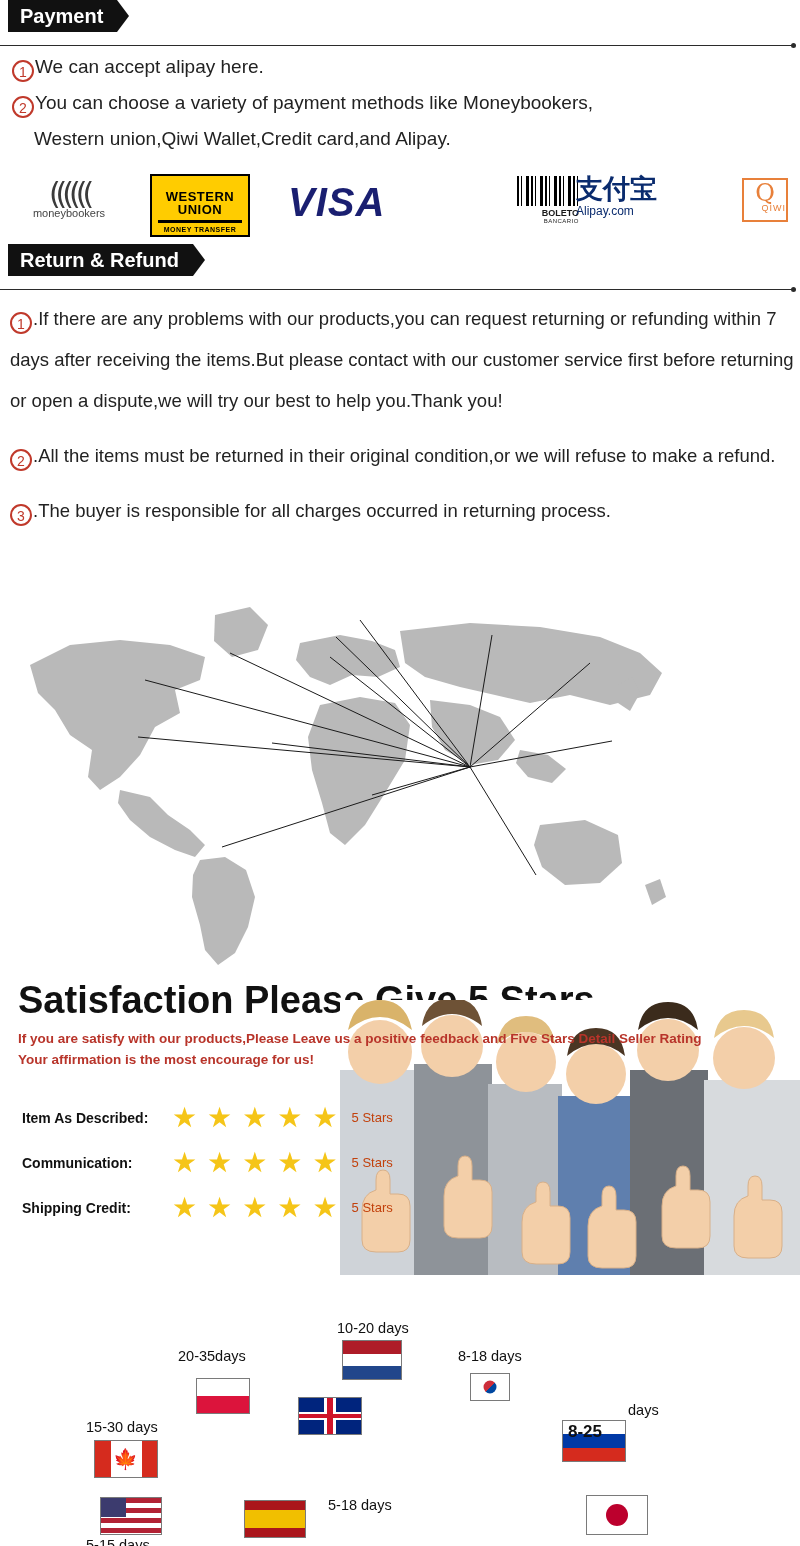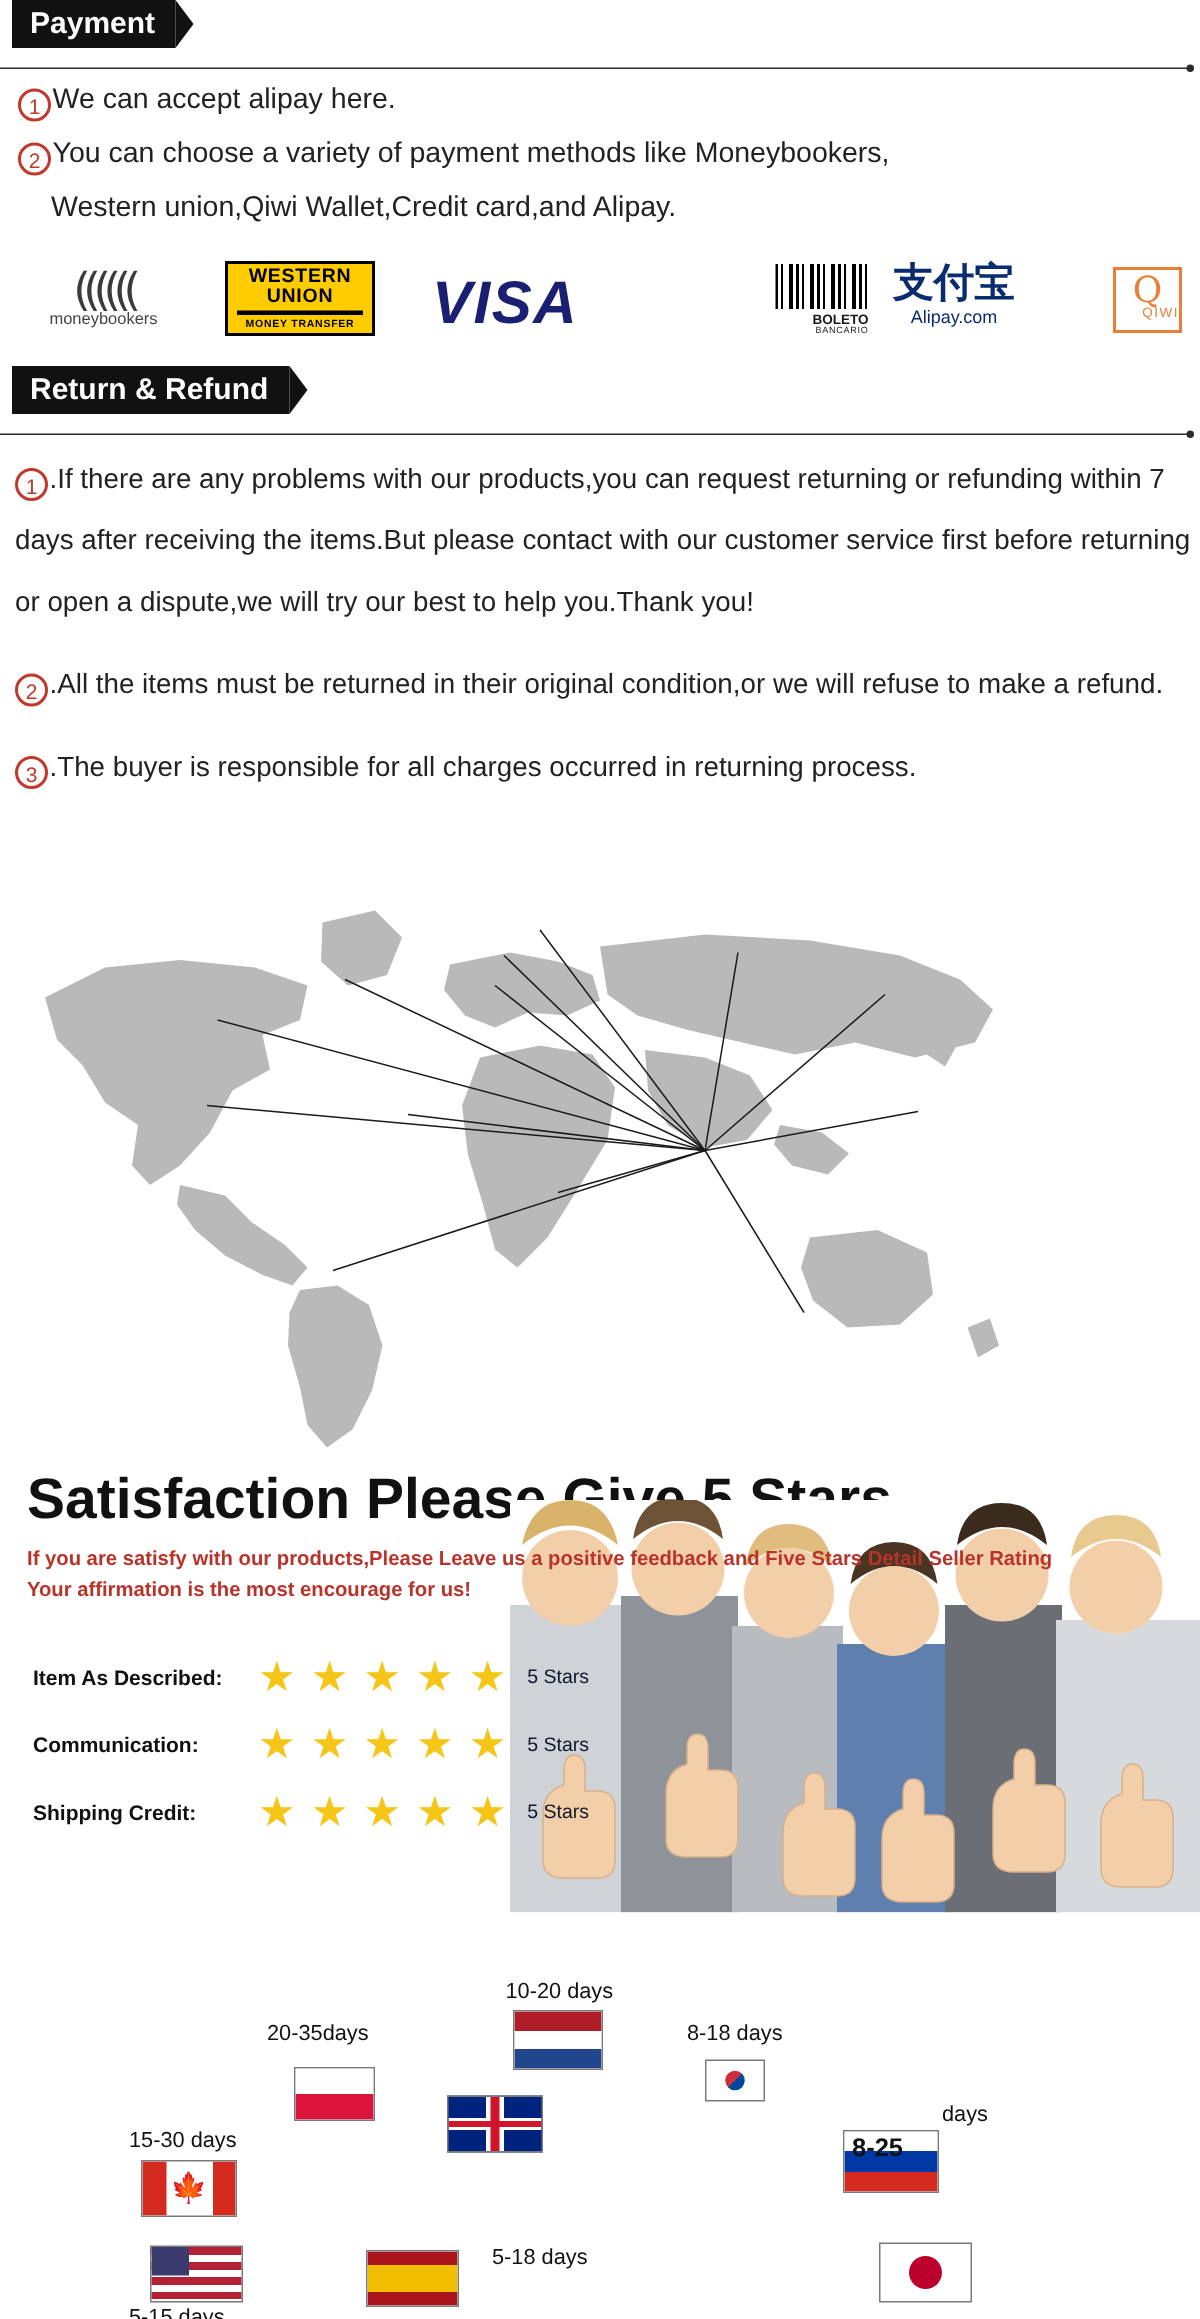--- a/index.html
+++ b/index.html
@@ -96,34 +96,34 @@
   }
   .logo {
     position: absolute;
     top: 0;
   }
 
   .mb-wrap { left: 14px; top: 10px; width: 110px; text-align: center; }
   .mb-arcs { font-size: 30px; letter-spacing: -5px; color: #3b3b3b; font-family: "DejaVu Sans", sans-serif; }
   .mb-text { font-size: 11px; color: #444; margin-top: -4px; }
 
-  .wu { left: 150px; top: 8px; width: 96px; background: #ffcc00; border: 2px solid #000; text-align: center; padding: 1px 0 2px; }
+  .wu { left: 150px; top: 8px; width: 96px; background: #ffcc00; border: 2px solid #000; text-align: center; padding: 14px 0 2px; }
   .wu .l1 { font-weight: bold; font-size: 13px; letter-spacing: .5px; line-height: 13px; color: #000; font-family: "Liberation Sans", sans-serif; }
   .wu .l2 { font-weight: bold; font-size: 13px; letter-spacing: .5px; line-height: 14px; color: #000; }
   .wu .bar { height: 3px; background: #000; margin: 3px 6px; }
   .wu .l3 { font-size: 7px; font-weight: bold; letter-spacing: .5px; color: #000; }
 
   .visa { left: 288px; top: 14px; font-size: 40px; font-weight: bold; font-style: italic; color: #1a1f71; font-family: "Liberation Sans", sans-serif; letter-spacing: 1px; }
 
   .boleto { left: 517px; top: 10px; width: 62px; text-align: right; }
   .boleto .bars { height: 30px; background: repeating-linear-gradient(to right,#000 0 2px,#fff 2px 4px,#000 4px 5px,#fff 5px 9px,#000 9px 12px,#fff 12px 14px); }
   .boleto .t1 { font-size: 9px; font-weight: bold; margin-top: 2px; }
   .boleto .t2 { font-size: 6px; letter-spacing: .5px; }
 
-  .alipay { left: 588px; top: 8px; width: 96px; text-align: center; }
+  .alipay { left: 576px; top: 8px; width: 96px; }
   .alipay .cn { font-size: 27px; font-weight: bold; color: #0a2b6e; font-family: "DejaVu Sans", sans-serif; line-height: 30px; }
   .alipay .en { font-size: 12px; color: #0a2b6e; }
 
   .qiwi { left: 742px; top: 12px; width: 46px; height: 44px; border: 2px solid #e8803a; box-sizing: border-box; text-align: center; }
   .qiwi .q { font-size: 24px; color: #e8803a; line-height: 26px; font-family: "DejaVu Serif", serif; }
   .qiwi .w { font-size: 9px; color: #e8803a; letter-spacing: 1px; margin-top: -3px; text-align: right; }
 
   
   .return-body {
     margin: 14px 6px 0 10px;
@@ -203,21 +203,21 @@
     font-size: 14px;
     font-weight: bold;
     color: #111;
   }
   .stars { display: flex; gap: 10px; }
   .star {
     color: #f5c518;
     font-size: 28px;
     line-height: 28px;
   }
-  .rtext { margin-left: 14px; font-size: 13px; color: #0f172a; }
+  .rtext { margin-left: 14px; font-size: 13px; color: #c2410c; }
 
   .people {
     position: absolute;
     right: 0;
     bottom: 0;
     width: 460px;
     height: 275px;
     z-index: 1;
   }
 </style>

